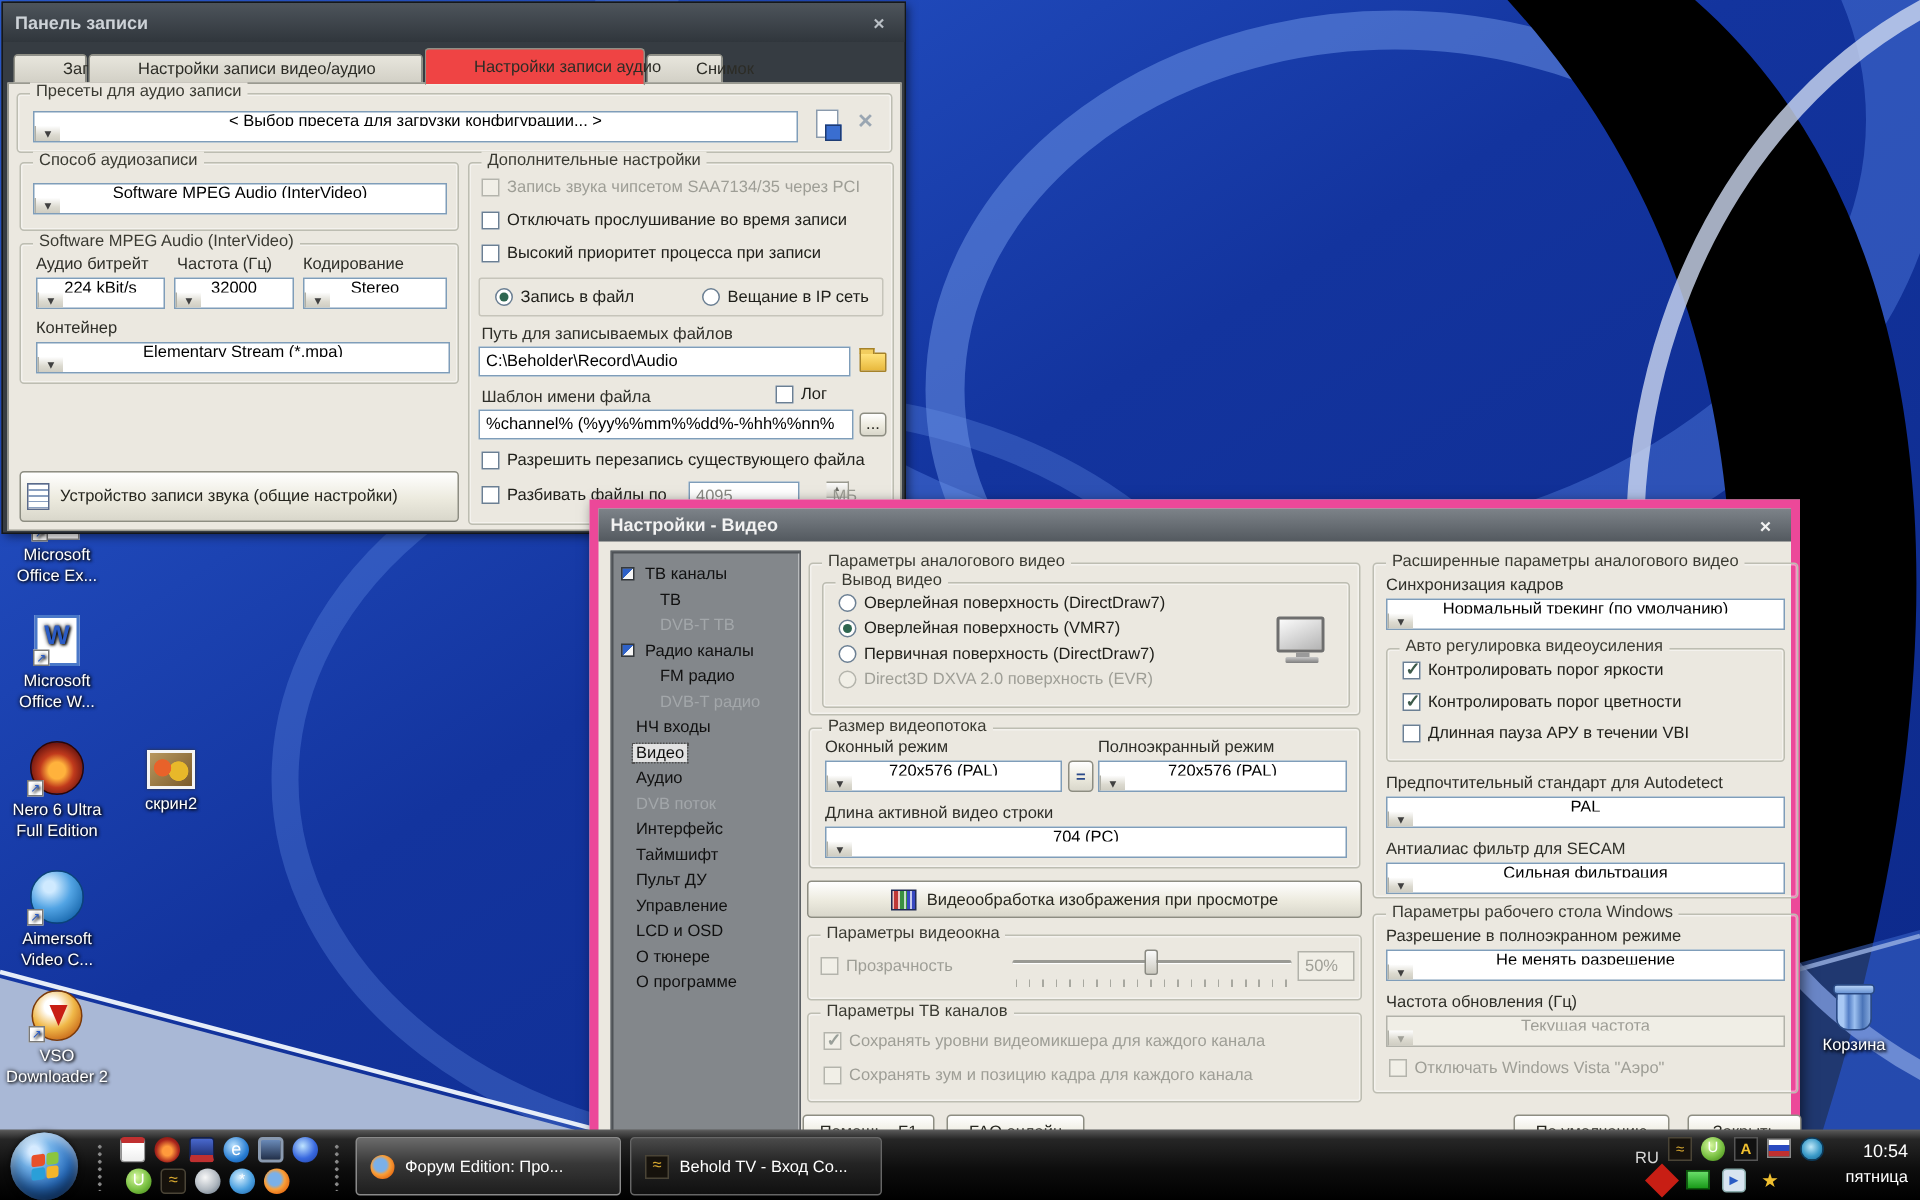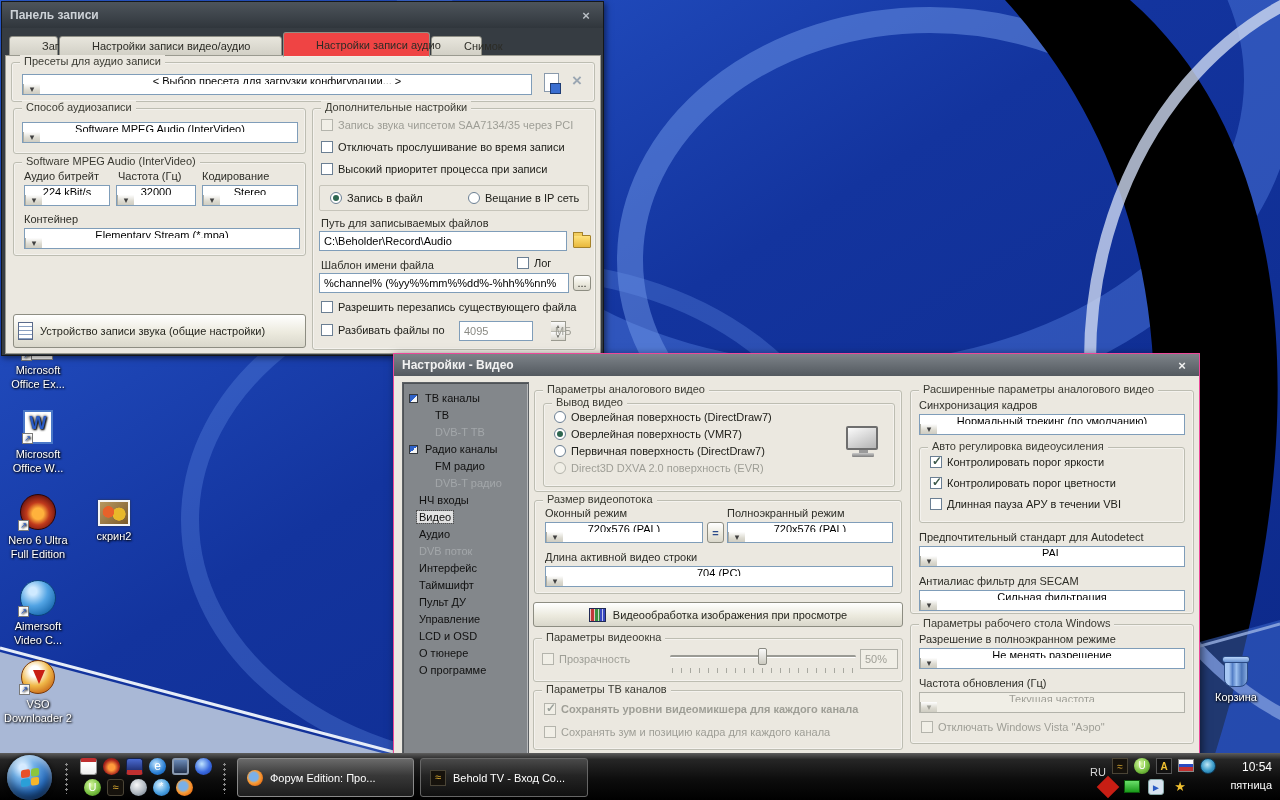--- a/index.html
+++ b/index.html
@@ -116,21 +116,21 @@
   .tri { position:absolute; width:16px; height:16px; font-size:10px; line-height:15px; text-align:center; }
   .tbtxt { position:absolute; color:#fff; font-size:12px; }
 
   
   #win1 { left:1px; top:1px; width:603px; height:355px; z-index:5; background:#363c42; border:1px solid #14171a; box-shadow:2px 2px 6px rgba(0,0,0,.5); }
   #win1 .tb { background:linear-gradient(#4d545b,#30363c); color:#cdd2d7; height:26px; }
   #win1 .tb .x { color:#b9bfc5; }
   .panel1 { position:absolute; left:3px; top:53px; width:596px; height:299px; background:#ebe8e0; border:1px solid #9a9a90; }
 
   
-  #win2 { left:393px; top:353px; width:807px; height:429px; z-index:6; background:#ebe8e0; border:1px solid #ec4899; box-shadow:2px 2px 8px rgba(0,0,0,.55); }
+  #win2 { left:393px; top:333px; width:807px; height:429px; z-index:6; background:#ebe8e0; border:6px solid #ec4899; box-shadow:2px 2px 8px rgba(0,0,0,.55); }
   #win2 .tb { background:linear-gradient(#7d8389,#53595f); color:#f2f2f2; height:22px; }
 </style>
 </head>
 <body>
 
 <div id="desktop">
 
   <svg id="wallpaper" width="1280" height="800" viewBox="0 0 1280 800">
     <defs>
       <linearGradient id="bg" x1="0" y1="0" x2="1" y2="1">
@@ -401,21 +401,21 @@
           <span>Прозрачность</span>
       </div>
       <div class="sl-track" style="left:136px;top:16px;width:186px;"></div>
       <div class="sl-thumb" style="left:224px;top:9px;"></div>
       <div class="sl-ticks" style="left:138px;top:29px;width:184px;"></div>
       <div class="input" style="left:326px;top:10px;width:38px;background:#f0eee6;color:#a0a098;border-color:#b2b2aa;">50%</div>
     </div>
 
     <div class="groupbox" style="left:139px;top:336px;width:370px;height:60px;">
       <span class="glabel">Параметры ТВ каналов</span>
-      <div class="cbrow dis checked" style="left:10px;top:12px;font-weight:bold;">
+      <div class="cbrow dis checked" style="left:10px;top:12px;">
         <span class="cbbox"></span>
           <span>Сохранять уровни видеомикшера для каждого канала</span>
       </div>
       <div class="cbrow dis" style="left:10px;top:35px;">
         <span class="cbbox"></span>
           <span>Сохранять зум и позицию кадра для каждого канала</span>
       </div>
     </div>
 
     <div class="btn" style="left:136px;top:404px;width:88px;height:24px;">

